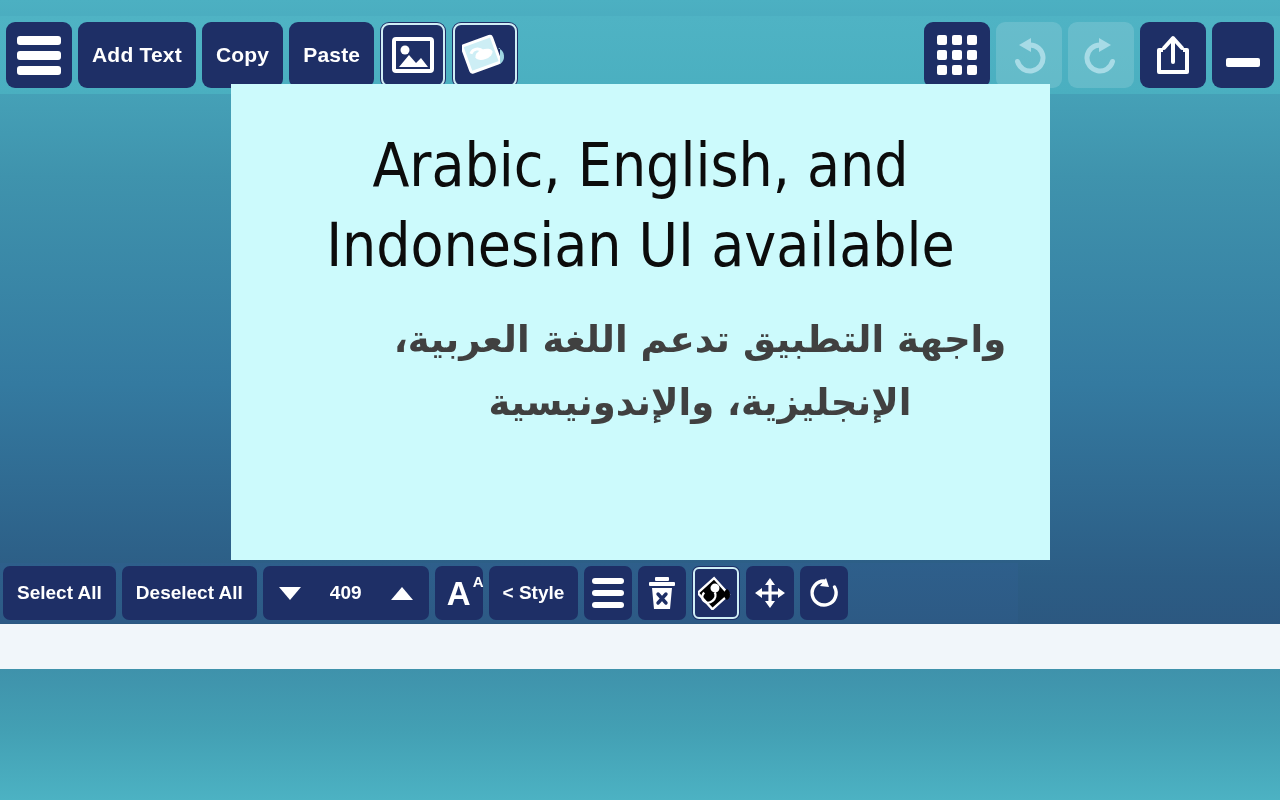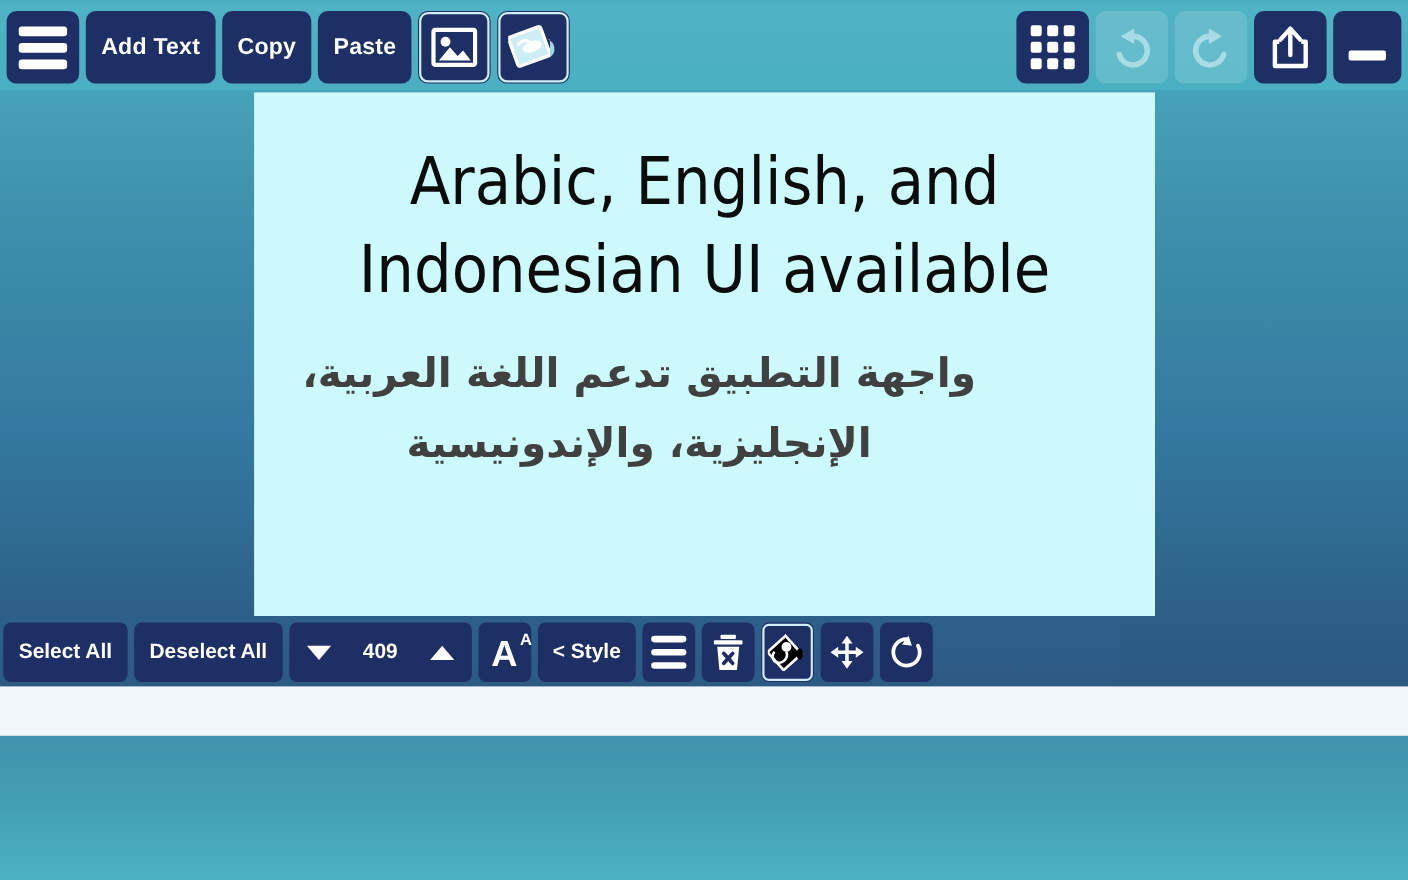--- a/index.html
+++ b/index.html
@@ -8,21 +8,21 @@
     font-family: "Liberation Sans", sans-serif;
     background: #4aafc0;
   }
   #app {
     position: relative; width: 1280px; height: 800px;
     background: linear-gradient(to bottom, #4cb0c2 0%, #3f93ad 22%, #347aa0 48%, #2c5d85 72%, #2b4c76 92%, #2b4a73 100%);
   }
 
   
   .topbar {
-    position: absolute; left: 0; top: 4px; width: 1280px; height: 78px;
+    position: absolute; left: 0; top: 16px; width: 1280px; height: 78px;
     display: flex; align-items: center; gap: 6px;
     padding: 0 6px;
     background: linear-gradient(to bottom, #4fb3c4, #4aafc0);
   }
   .tb-spacer { flex: 1 1 auto; }
 
   .btn {
     background: #1e2f66;
     border-radius: 9px;
     color: #ffffff;
@@ -46,21 +46,21 @@
     background: rgba(255,255,255,0.14);
     cursor: default;
   }
 
   
   .card {
     position: absolute;
     left: 231px; top: 84px; width: 819px; height: 476px;
     background: #ccfafc;
     display: flex; flex-direction: column;
-    align-items: flex-start;
+    align-items: flex-end;
     padding-top: 42px;
   }
   .card-en {
     font-family: "Liberation Sans Narrow", "DejaVu Sans Condensed", "Liberation Sans", sans-serif;
     font-stretch: condensed;
     font-size: 60px;
     line-height: 1.33;
     color: #0c0c0c;
     text-align: center;
     width: 100%;

